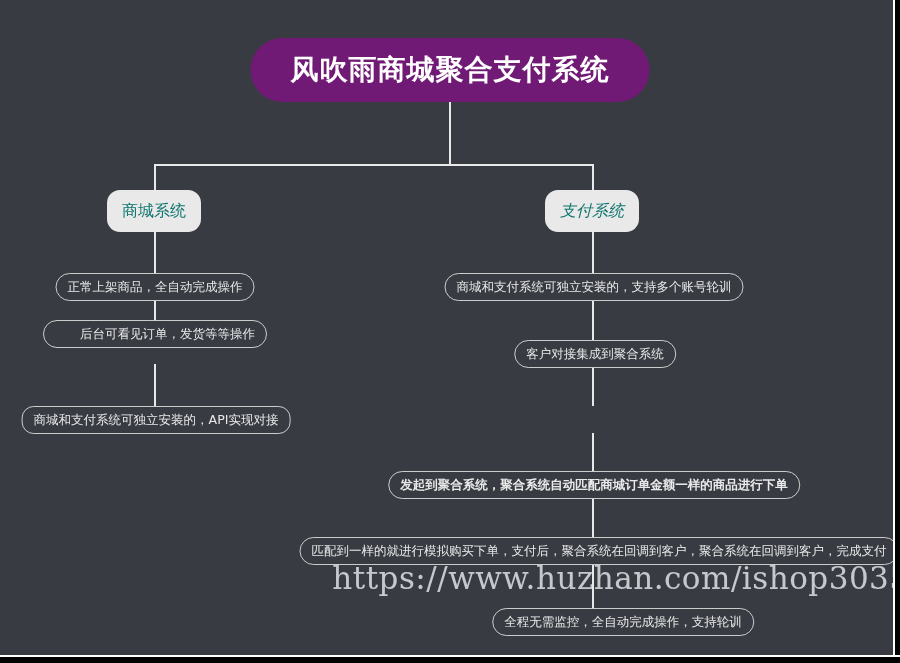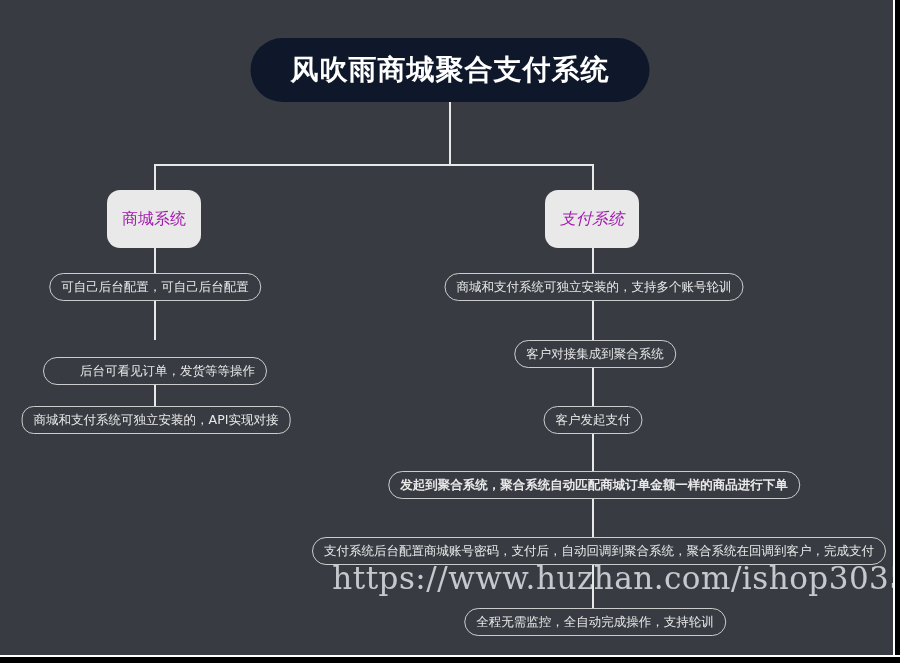--- a/index.html
+++ b/index.html
@@ -5,28 +5,28 @@
   html,body { margin:0; padding:0; background:#000; }
   .canvas {
     position:relative; width:900px; height:663px;
     background:#383c42; overflow:hidden;
     font-family:"DejaVu Sans","Liberation Sans",sans-serif;
   }
   .line { position:absolute; background:#e8e8e8; }
   .root-node {
     position:absolute; left:450px; top:38px; transform:translateX(-50%);
     height:64px; line-height:64px; padding:0 40px;
-    background:#0f172a; color:#ffffff;
+    background:#701a75; color:#ffffff;
     font-size:28px; font-weight:bold; letter-spacing:1px;
     border-radius:32px; white-space:nowrap; z-index:2;
   }
   .branch-node {
     position:absolute; transform:translateX(-50%);
-    height:42px; line-height:42px; padding:8px 15px;
-    background:#e9e9e9; color:#a21caf;
+    height:42px; line-height:42px; padding:0 15px;
+    background:#e9e9e9; color:#0f766e;
     font-size:16px; border-radius:13px; white-space:nowrap; z-index:2;
   }
   .leaf-node {
     position:absolute; transform:translateX(-50%);
     height:26px; line-height:26px; padding:0 11px;
     border:1px solid #cccccc; border-radius:14px;
     color:#e9e9e9; font-size:12.5px; white-space:nowrap;
     background:#383c42; z-index:2;
   }
   .watermark {
@@ -59,30 +59,29 @@
   <div class="line" style="left:592px; top:364px; width:2px; height:42px;"></div>
   <div class="line" style="left:592px; top:433px; width:2px; height:38px;"></div>
   <div class="line" style="left:592px; top:498px; width:2px; height:39px;"></div>
   <div class="line" style="left:592px; top:563px; width:2px; height:45px;"></div>
 
   <div class="root-node">风吹雨商城聚合支付系统</div>
 
   <div class="branch-node" style="left:154px; top:190px;">商城系统</div>
   <div class="branch-node" style="left:592px; top:190px;font-style:italic;">支付系统</div>
 
-  <div class="leaf-node" style="left:155px; top:273px;">可自己后台配置，可自己后台配置</div>
-  <div class="leaf-node" style="left:155px; top:357px;padding-left:36px;">后台可看见订单，发货等等操作</div>
+  <div class="leaf-node" style="left:155px; top:273px;">正常上架商品，全自动完成操作</div>
+  <div class="leaf-node" style="left:155px; top:320px;padding-left:36px;">后台可看见订单，发货等等操作</div>
   <div class="leaf-node" style="left:156px; top:406px;border-radius:12px;">商城和支付系统可独立安装的，API实现对接</div>
 
   <div class="leaf-node" style="left:594px; top:273px;">商城和支付系统可独立安装的，支持多个账号轮训</div>
   <div class="leaf-node" style="left:595px; top:340px;text-align:center;">客户对接集成到聚合系统</div>
-  <div class="leaf-node" style="left:593px; top:406px;">客户发起支付</div>
   <div class="leaf-node" style="left:594px; top:471px;font-weight:bold;">发起到聚合系统，聚合系统自动匹配商城订单金额一样的商品进行下单</div>
-  <div class="leaf-node" style="left:599px; top:537px;">支付系统后台配置商城账号密码，支付后，自动回调到聚合系统，聚合系统在回调到客户，完成支付</div>
-  <div class="leaf-node" style="left:595px; top:608px;">全程无需监控，全自动完成操作，支持轮训</div>
+  <div class="leaf-node" style="left:599px; top:537px;">匹配到一样的就进行模拟购买下单，支付后，聚合系统在回调到客户，聚合系统在回调到客户，完成支付</div>
+  <div class="leaf-node" style="left:623px; top:608px;">全程无需监控，全自动完成操作，支持轮训</div>
 
   <div class="watermark">https://www.huzhan.com/ishop30353</div>
 
   <div class="edge-white-right"></div>
   <div class="edge-black-right"></div>
   <div class="edge-white-bottom"></div>
   <div class="edge-black-bottom"></div>
 
 </div>
 

